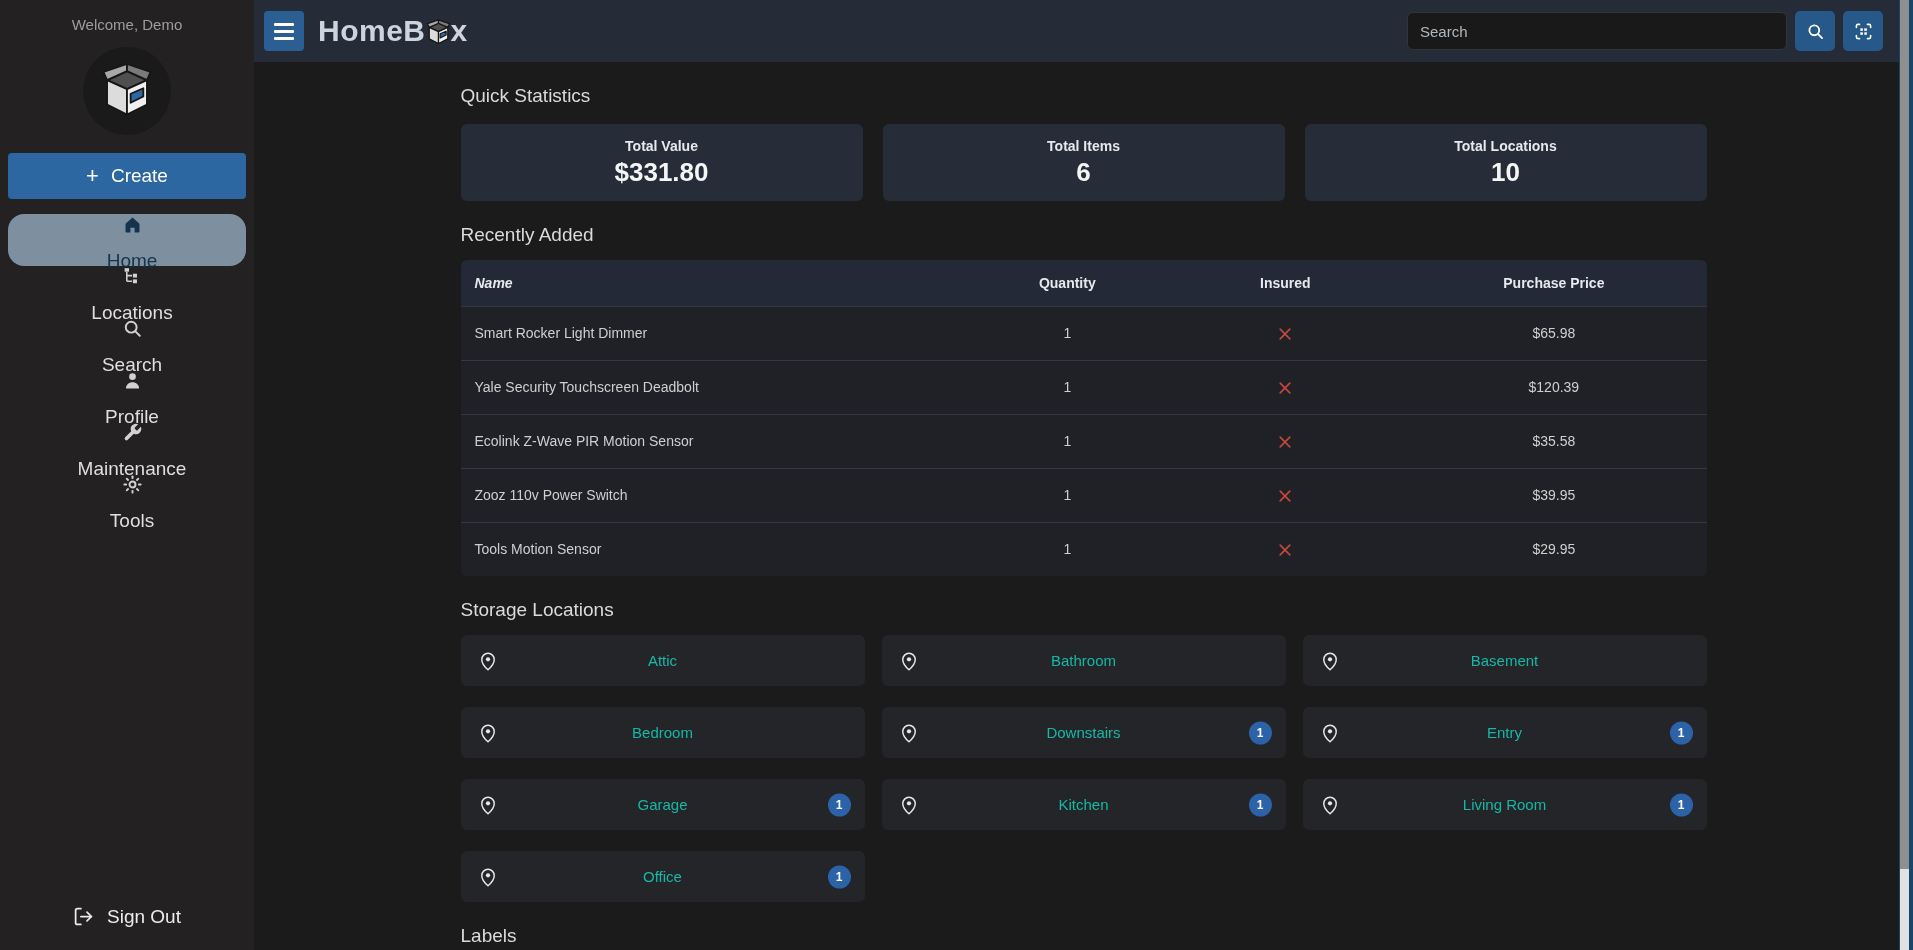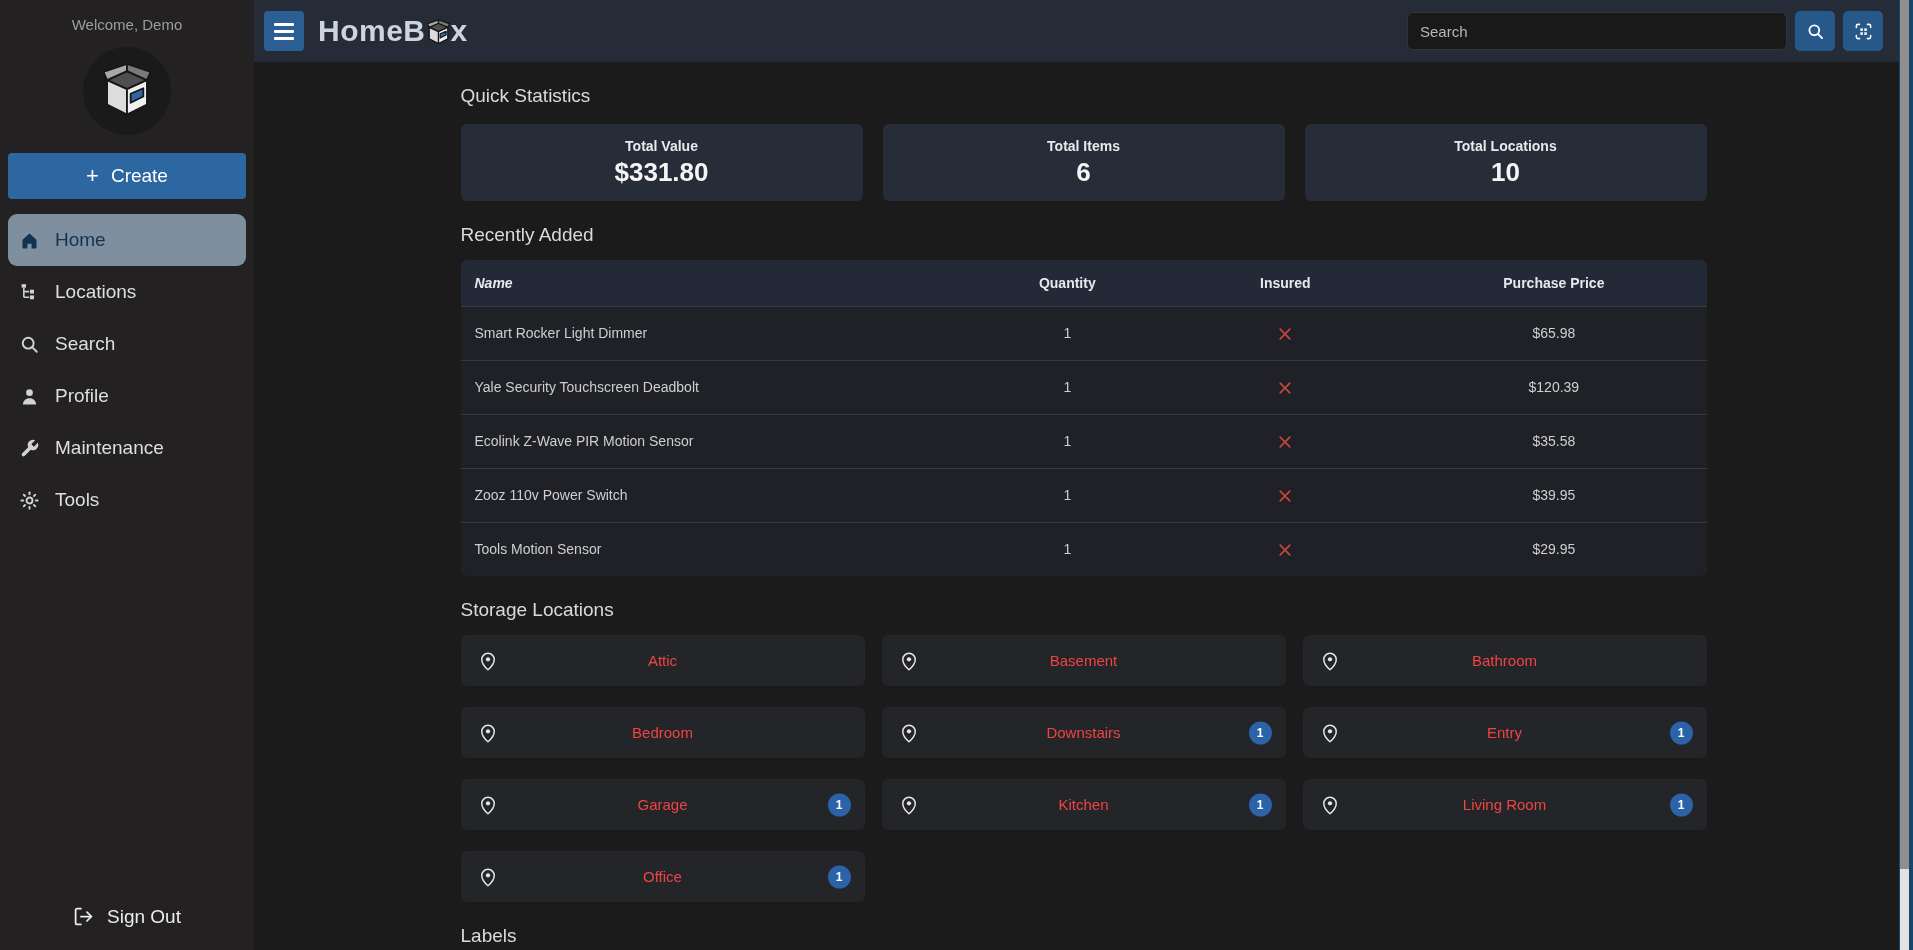--- a/index.html
+++ b/index.html
@@ -21,23 +21,23 @@
   .logo-wrap { margin:14px auto 0; width:88px; height:88px; border-radius:50%;
     background:#1b1a1a; display:flex; align-items:center; justify-content:center; }
   .create-btn {
     margin:18px 8px 0; height:46px; border:none; border-radius:4px;
     background:#2d67a1; color:#fff; font-size:19px; font-family:inherit;
     display:flex; align-items:center; justify-content:center; gap:12px; cursor:pointer;
   }
   .plus-glyph { font-size:22px; font-weight:400; line-height:1; }
   .nav { margin-top:15px; display:flex; flex-direction:column; }
   .nav-item {
-    height:52px; margin:0 8px; border-radius:9px;
+    height:52px; margin:0 8px; border-radius:16px;
     display:flex; align-items:center; gap:15px; padding-left:10px;
-    font-size:19px; color:#dfdfdf; cursor:pointer;
+    font-size:19px; color:#dfdfdf; cursor:pointer;flex-direction:column;
   }
   .nav-item .ico { width:22px; height:22px; display:flex; align-items:center; justify-content:center; color:#d2d2d2; }
   .nav-item.active { background:#7e909f; color:#14334e; }
   .nav-item.active .ico { color:#14334e; }
   .signout {
     margin-top:auto; margin-bottom:14px;
     display:flex; align-items:center; justify-content:center; gap:12px;
     font-size:19px; color:#ececec; cursor:pointer; height:38px;
   }
   .signout .ico { width:22px; height:22px; color:#ececec; }
@@ -93,21 +93,21 @@
   tbody td:first-child { text-align:left; padding-left:14px; }
   tbody tr { cursor:pointer; }
   .x-ico { display:inline-block; vertical-align:middle; }
 
   .loc-grid { margin-top:14px; display:grid; grid-template-columns:repeat(3,1fr); gap:21px 17px; }
   .loc-card {
     height:51px; background:#232529; border-radius:6px; position:relative;
     display:flex; align-items:center; justify-content:center; cursor:pointer;
   }
   .loc-pin { position:absolute; left:16px; top:50%; transform:translateY(-50%); width:22px; height:22px; color:#e8e8e8; }
-  .loc-name { font-size:15px; color:#ef4444; }
+  .loc-name { font-size:15px; color:#14b8a6; }
   .loc-badge {
     position:absolute; right:14px; top:50%; transform:translateY(-50%);
     min-width:23px; height:23px; border-radius:50%; background:#2c62a8; color:#fff;
     font-size:12px; font-weight:700; display:flex; align-items:center; justify-content:center;
   }
 
   
   .scrollbar { position:fixed; top:0; right:0; width:14px; height:100%; background:#15466d; z-index:10; }
   .scroll-thumb { position:absolute; left:1px; top:0; width:9px; height:91.5%; background:#8f8f8f; }
   .scroll-track-end { position:absolute; left:1px; bottom:0; width:9px; height:8.5%; background:#e2e2e2; }
@@ -358,32 +358,32 @@
 
   </div>
 
   <div class="loc-card">
     <span class="loc-pin">
       <svg width="22" height="22" viewBox="0 0 24 24">
                 <path d="M12 21.5S5.2 16 5.2 10.4a6.8 6.8 0 0 1 13.6 0C18.8 16 12 21.5 12 21.5z" fill="none" stroke="currentColor" stroke-width="1.6"></path>
                 <circle cx="12" cy="10.2" r="2.3" fill="currentColor"></circle>
               </svg>
     </span>
+    <span class="loc-name">Bathroom</span>
+
+  </div>
+
+  <div class="loc-card">
+    <span class="loc-pin">
+      <svg width="22" height="22" viewBox="0 0 24 24">
+                <path d="M12 21.5S5.2 16 5.2 10.4a6.8 6.8 0 0 1 13.6 0C18.8 16 12 21.5 12 21.5z" fill="none" stroke="currentColor" stroke-width="1.6"></path>
+                <circle cx="12" cy="10.2" r="2.3" fill="currentColor"></circle>
+              </svg>
+    </span>
     <span class="loc-name">Basement</span>
-
-  </div>
-
-  <div class="loc-card">
-    <span class="loc-pin">
-      <svg width="22" height="22" viewBox="0 0 24 24">
-                <path d="M12 21.5S5.2 16 5.2 10.4a6.8 6.8 0 0 1 13.6 0C18.8 16 12 21.5 12 21.5z" fill="none" stroke="currentColor" stroke-width="1.6"></path>
-                <circle cx="12" cy="10.2" r="2.3" fill="currentColor"></circle>
-              </svg>
-    </span>
-    <span class="loc-name">Bathroom</span>
 
   </div>
 
   <div class="loc-card">
     <span class="loc-pin">
       <svg width="22" height="22" viewBox="0 0 24 24">
                 <path d="M12 21.5S5.2 16 5.2 10.4a6.8 6.8 0 0 1 13.6 0C18.8 16 12 21.5 12 21.5z" fill="none" stroke="currentColor" stroke-width="1.6"></path>
                 <circle cx="12" cy="10.2" r="2.3" fill="currentColor"></circle>
               </svg>
     </span>

